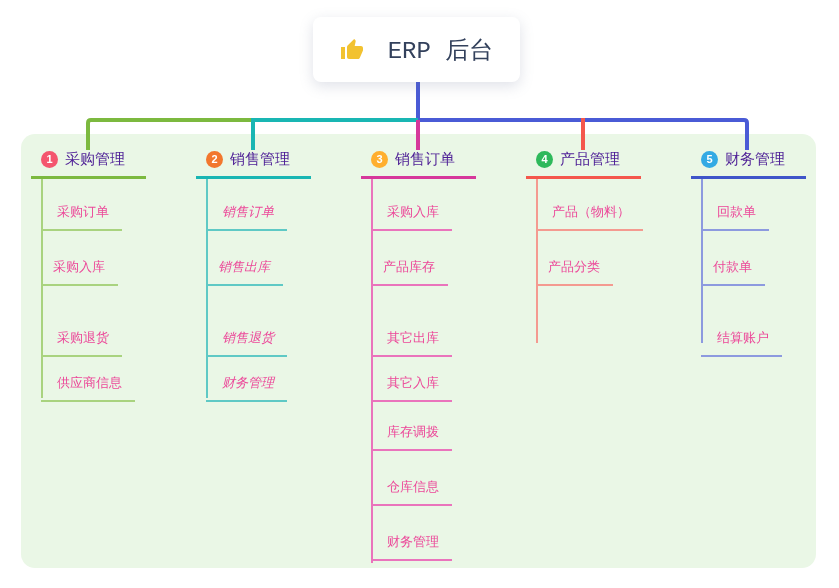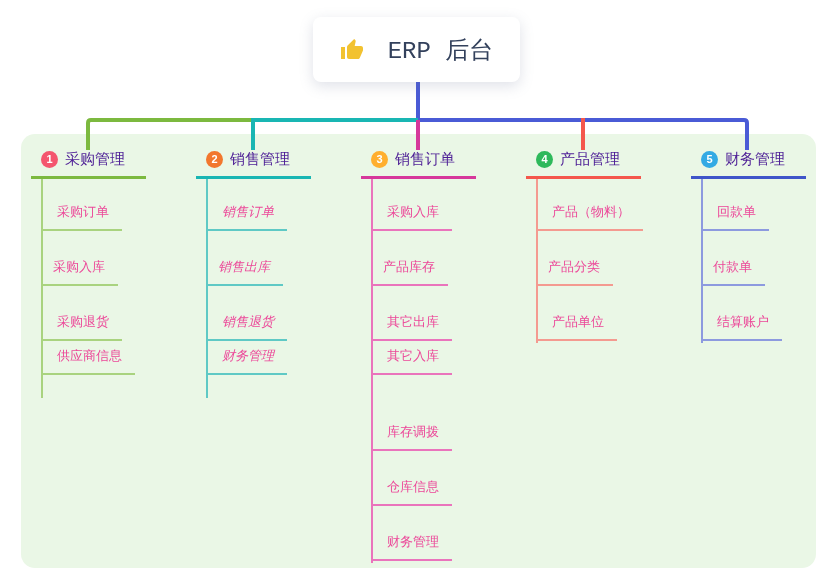--- a/index.html
+++ b/index.html
@@ -45,21 +45,21 @@
   .b0 .item{border-color:#A9D37F;} .b0 .vline{background:#A9D37F;height:219px;}
   .b1 .branch-header{border-color:#19B6B3;} .b1 .badge{background:#F2772D;}
   .b1 .item{border-color:#5FC9C5;font-style:italic;} .b1 .vline{background:#5FC9C5;height:219px;}
   .b2 .branch-header{border-color:#D6389B;} .b2 .badge{background:#FFAF2E;}
   .b2 .item{border-color:#EA74BC;} .b2 .vline{background:#EA74BC;height:384px;}
   .b3 .branch-header{border-color:#F4574C;} .b3 .badge{background:#2EB95B;}
   .b3 .item{border-color:#F49A90;} .b3 .vline{background:#F49A90;height:164px;}
   .b4 .branch-header{border-color:#3F55C9;} .b4 .badge{background:#33AAE4;}
   .b4 .item{border-color:#8D9ADF;} .b4 .vline{background:#8D9ADF;height:164px;}
   
-  .r0{top:202px;} .r1{top:257px;padding-left:12px;} .r2{top:312px;} .r3{top:346px;}
+  .r0{top:202px;} .r1{top:257px;padding-left:12px;} .r2{top:328px;} .r3{top:373px;}
   .r4{top:422px;} .r5{top:477px;} .r6{top:532px;}
 </style>
 </head>
 <body>
 
 <div id="canvas">
 
   <div class="panel"></div>
 
   <svg id="wires" width="839" height="588" viewBox="0 0 839 588">
@@ -124,21 +124,20 @@
   </div>
 
   <div class="branch b3">
     <div class="branch-header">
       <span class="badge">4</span>
       <span class="btitle">产品管理</span>
     </div>
     <div class="vline"></div>
     <div class="item r0">产品（物料）</div>
     <div class="item r1">产品分类</div>
-    <div class="item r2">产品单位</div>
   </div>
 
   <div class="branch b4">
     <div class="branch-header">
       <span class="badge">5</span>
       <span class="btitle">财务管理</span>
     </div>
     <div class="vline"></div>
     <div class="item r0">回款单</div>
     <div class="item r1">付款单</div>

